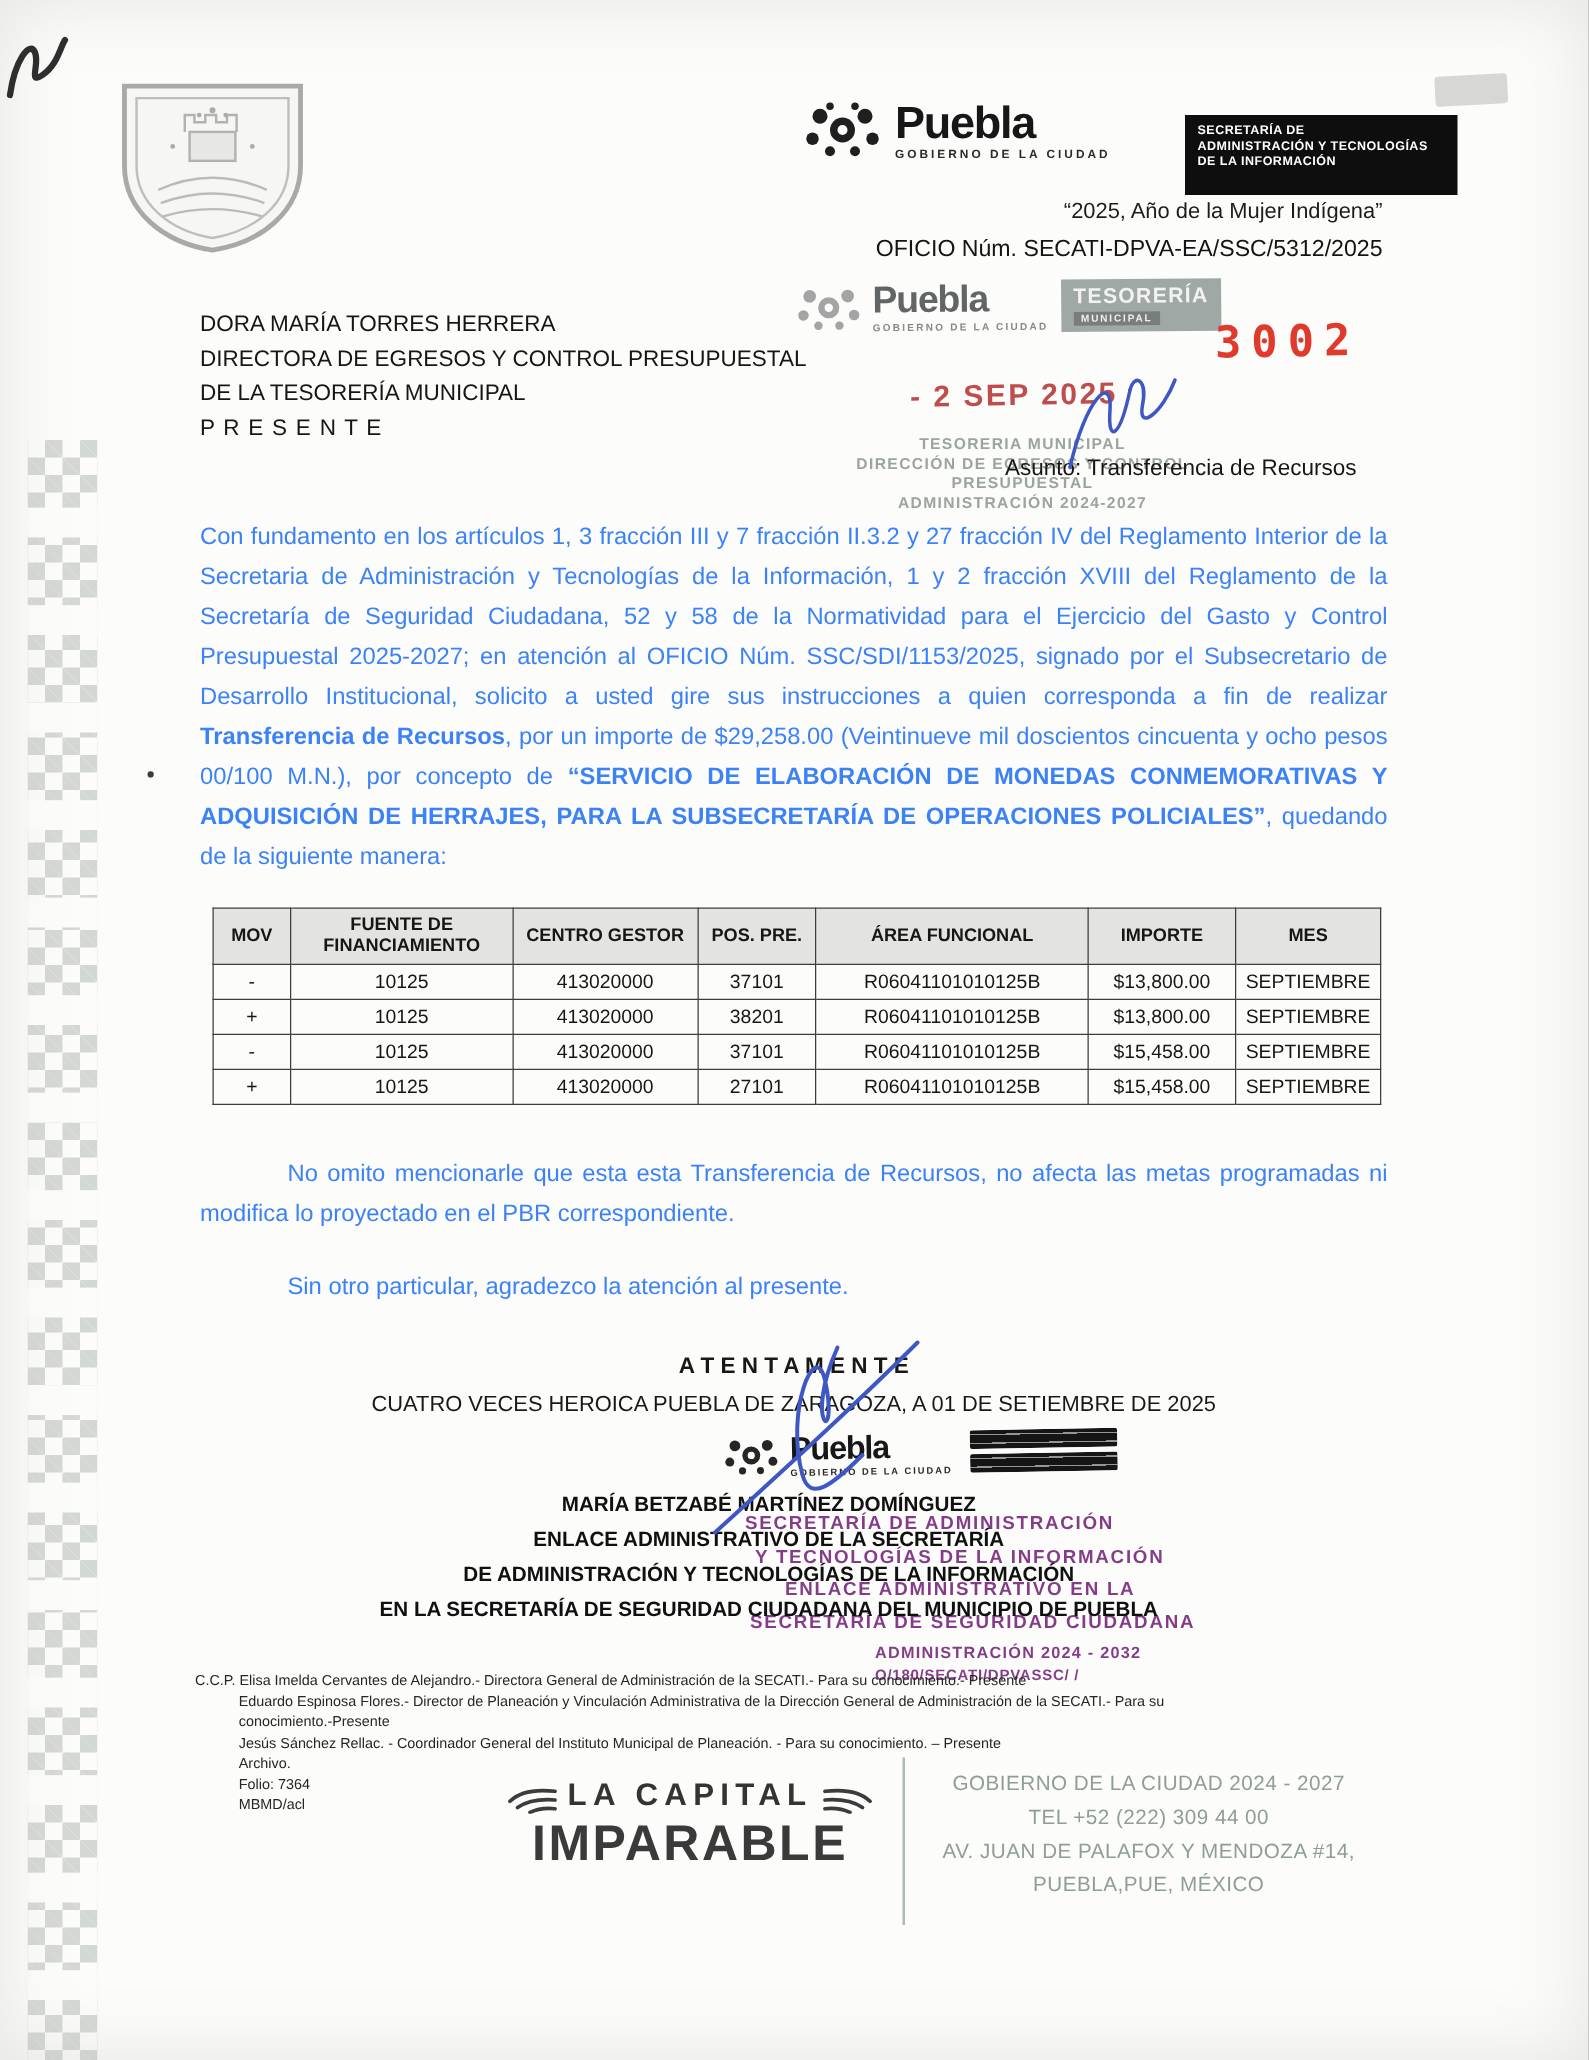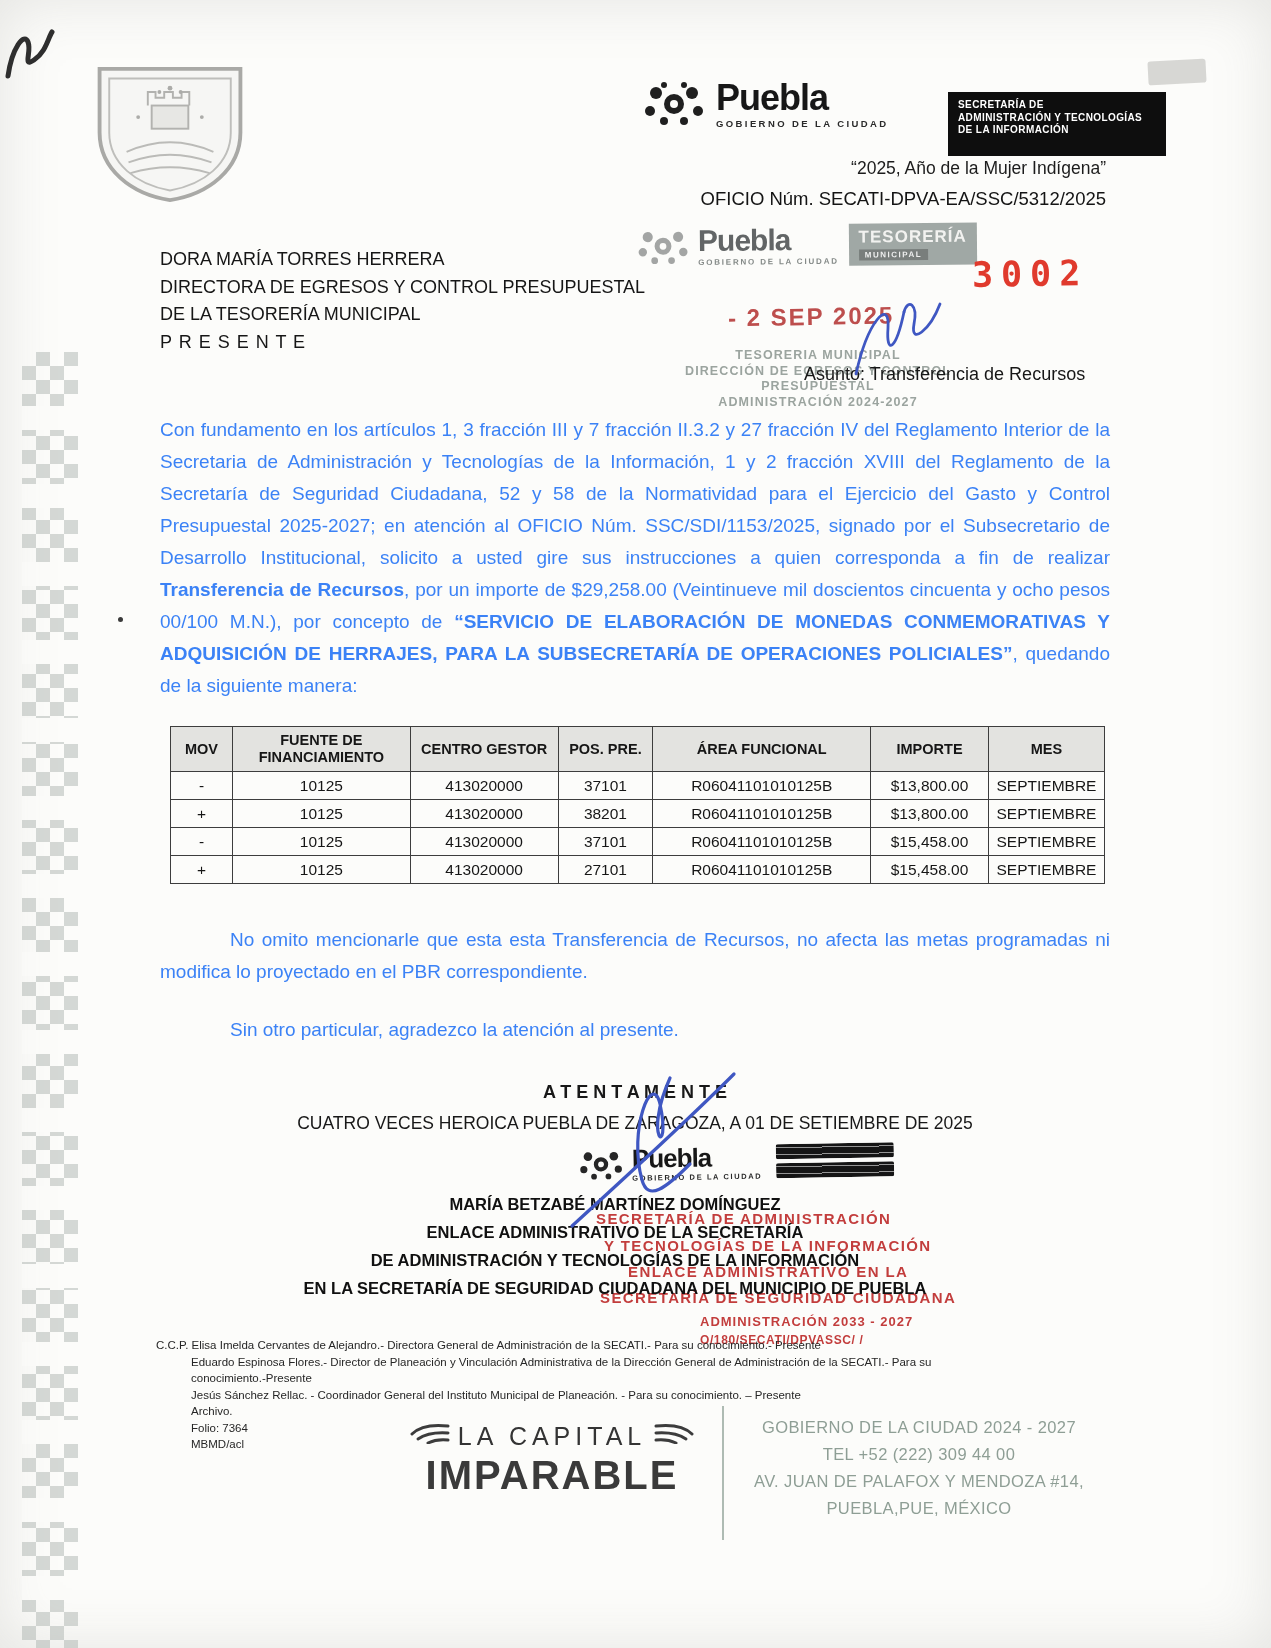--- a/index.html
+++ b/index.html
@@ -93,42 +93,42 @@
 
   .sig-stamp { position:absolute; left:578px; top:1144px; display:flex; align-items:center; gap:8px;
     transform:rotate(-1deg); z-index:3; }
   .sig-stamp .brand-name { font-size:26px; }
   .sig-stamp .brand-tagline { font-size:7.5px; letter-spacing:1.6px; }
   .mini-boxes { display:flex; flex-direction:column; gap:4px; margin-left:6px; }
   .mini-box { width:118px; height:15px; background:#151515; border-radius:2px;
     background-image:repeating-linear-gradient(to bottom, transparent 0 3px, rgba(255,255,255,.55) 3px 4px, transparent 4px 7px);
     background-size:100% 15px; }
 
-  .overlay-line { position:absolute; color:#b91c1c; font-weight:700; letter-spacing:1.4px;
+  .overlay-line { position:absolute; color:#701a75; font-weight:700; letter-spacing:1.4px;
     font-size:15px; opacity:.85; z-index:2; white-space:nowrap; }
   .ov0 { left:596px; top:1210px; }
   .ov1 { left:604px; top:1237px; }
   .ov2 { left:628px; top:1263px; }
   .ov3 { left:600px; top:1289px;text-align:center; }
   .ov4 { left:700px; top:1314px; font-size:13px; letter-spacing:1px; }
   .ov5 { left:700px; top:1333px; font-size:12px; letter-spacing:.6px; }
 
   .sig-block { position:absolute; left:140px; top:1190px; width:950px; text-align:center;
     font-size:16.5px; font-weight:700; line-height:28px; color:#101010; z-index:4; }
 
   
   .ccp { position:absolute; left:156px; top:1337px; width:850px; font-size:11.5px;
     line-height:16.5px; color:#262626; z-index:5; }
   .ccp-rest { padding-left:35px; }
   .ccp-rest > div { margin-top:0; }
 
   
   .capital-logo { position:absolute; left:392px; top:1422px; width:320px; text-align:center; color:#343434; }
-  .capital-top { display:flex; align-items:flex-start; justify-content:center; gap:8px;
-    font-size:25px; font-weight:400; letter-spacing:5px; }
+  .capital-top { display:flex; align-items:flex-end; justify-content:center; gap:8px;
+    font-size:25px; font-weight:700; letter-spacing:5px; }
   .capital-bottom { font-size:40px; font-weight:800; letter-spacing:2px; margin-top:2px; color:#3a3a3a; }
 
   .footer-divider { position:absolute; left:722px; top:1406px; width:2px; height:134px; background:#aebbb3; }
   .footer-right { position:absolute; left:754px; top:1414px; font-size:16.5px; line-height:27px;
     color:#8e9e95; letter-spacing:.4px;text-align:center; }
 </style>
 </head>
 <body>
 
 <div class="page">
@@ -327,21 +327,21 @@
     <div class="mini-boxes">
       <div class="mini-box"></div>
       <div class="mini-box"></div>
     </div>
   </div>
 
   <div class="overlay-line ov0">SECRETARÍA DE ADMINISTRACIÓN</div>
   <div class="overlay-line ov1">Y TECNOLOGÍAS DE LA INFORMACIÓN</div>
   <div class="overlay-line ov2">ENLACE ADMINISTRATIVO EN LA</div>
   <div class="overlay-line ov3">SECRETARÍA DE SEGURIDAD CIUDADANA</div>
-  <div class="overlay-line ov4">ADMINISTRACIÓN 2033 - 2027</div>
+  <div class="overlay-line ov4">ADMINISTRACIÓN 2024 - 2032</div>
   <div class="overlay-line ov5">O/180/SECATI/DPVASSC/ /</div>
 
   <div class="sig-block">
     <div>MARÍA BETZABÉ MARTÍNEZ DOMÍNGUEZ</div>
     <div>ENLACE ADMINISTRATIVO DE LA SECRETARÍA</div>
     <div>DE ADMINISTRACIÓN Y TECNOLOGÍAS DE LA INFORMACIÓN</div>
     <div>EN LA SECRETARÍA DE SEGURIDAD CIUDADANA DEL MUNICIPIO DE PUEBLA</div>
   </div>
 
   <svg class="ink ink-2" width="250" height="165" viewBox="0 0 250 165">

